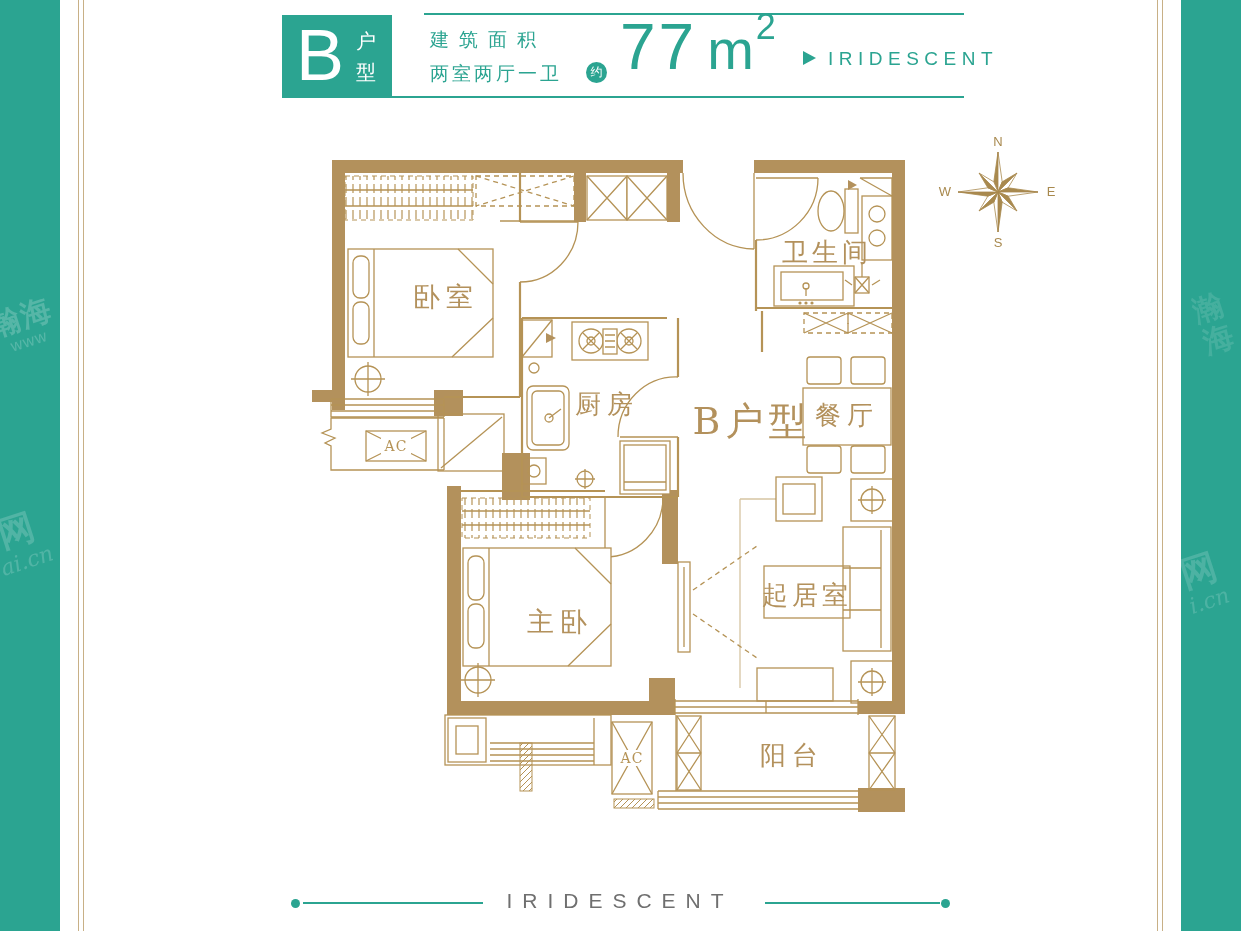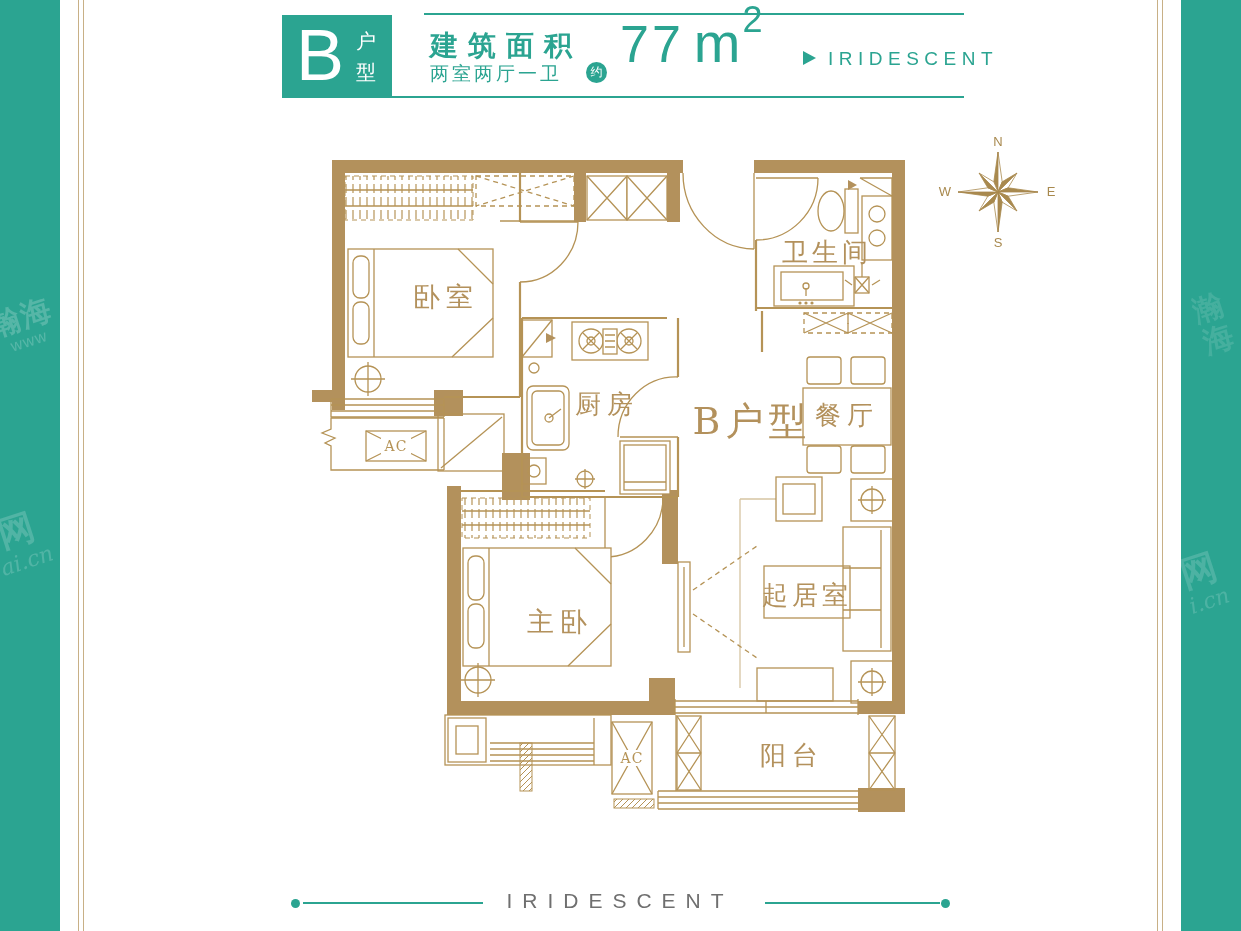--- a/index.html
+++ b/index.html
@@ -21,26 +21,26 @@
   .wm .small{display:block;font-size:16px;letter-spacing:1px;}
   .wm .cn{font-family:"DejaVu Serif","Liberation Serif",serif;font-style:italic;font-size:22px;}
 
   
   .badge{position:absolute;left:282px;top:15px;width:110px;height:83px;background:var(--teal,#2ba491);}
   .badge .letter{position:absolute;left:14px;top:-4px;color:#fff;font-size:72px;font-weight:400;line-height:88px;}
   .badge .suffix{position:absolute;left:74px;top:11px;color:#fff;font-size:20px;line-height:1.55;letter-spacing:0;}
   .hline{position:absolute;height:2px;background:var(--teal,#2ba491);}
   .hline.top{left:424px;top:13px;width:540px;}
   .hline.bottom{left:282px;top:96px;width:682px;}
-  .area-title{position:absolute;left:430px;top:27px;color:var(--teal,#2ba491);font-size:28px;font-weight:bold;letter-spacing:10px;}
+  .area-title{position:absolute;left:430px;top:27px;color:var(--teal,#2ba491);font-size:19px;font-weight:normal;letter-spacing:10px;}
   .rooms-desc{position:absolute;left:430px;top:61px;color:var(--teal,#2ba491);font-size:19px;letter-spacing:3px;}
   .approx{position:absolute;left:586px;top:62px;width:21px;height:21px;border-radius:50%;background:var(--teal,#2ba491);
           color:#fff;font-size:12px;line-height:21px;text-align:center;}
   .area-num{position:absolute;left:620px;top:10px;color:var(--teal,#2ba491);}
-  .area-num .n{font-size:52px;letter-spacing:3px;}
+  .area-num .n{font-size:64px;letter-spacing:3px;}
   .area-num .u{font-size:56px;margin-left:10px;}
   .area-num .sup{font-size:36px;position:relative;top:-30px;left:2px;}
   .arrow-right{position:absolute;left:803px;top:51px;width:0;height:0;
                border-left:13px solid var(--teal,#2ba491);border-top:7px solid transparent;border-bottom:7px solid transparent;}
   .brand-top{position:absolute;left:828px;top:48px;color:var(--teal,#2ba491);font-size:19px;letter-spacing:5.5px;}
 
   
   .f-dot{position:absolute;top:899px;width:9px;height:9px;border-radius:50%;background:var(--teal,#2ba491);}
   .f-line{position:absolute;top:902px;height:2px;background:var(--teal,#2ba491);}
   .brand-bottom{position:absolute;left:470px;top:889px;width:300px;text-align:center;

